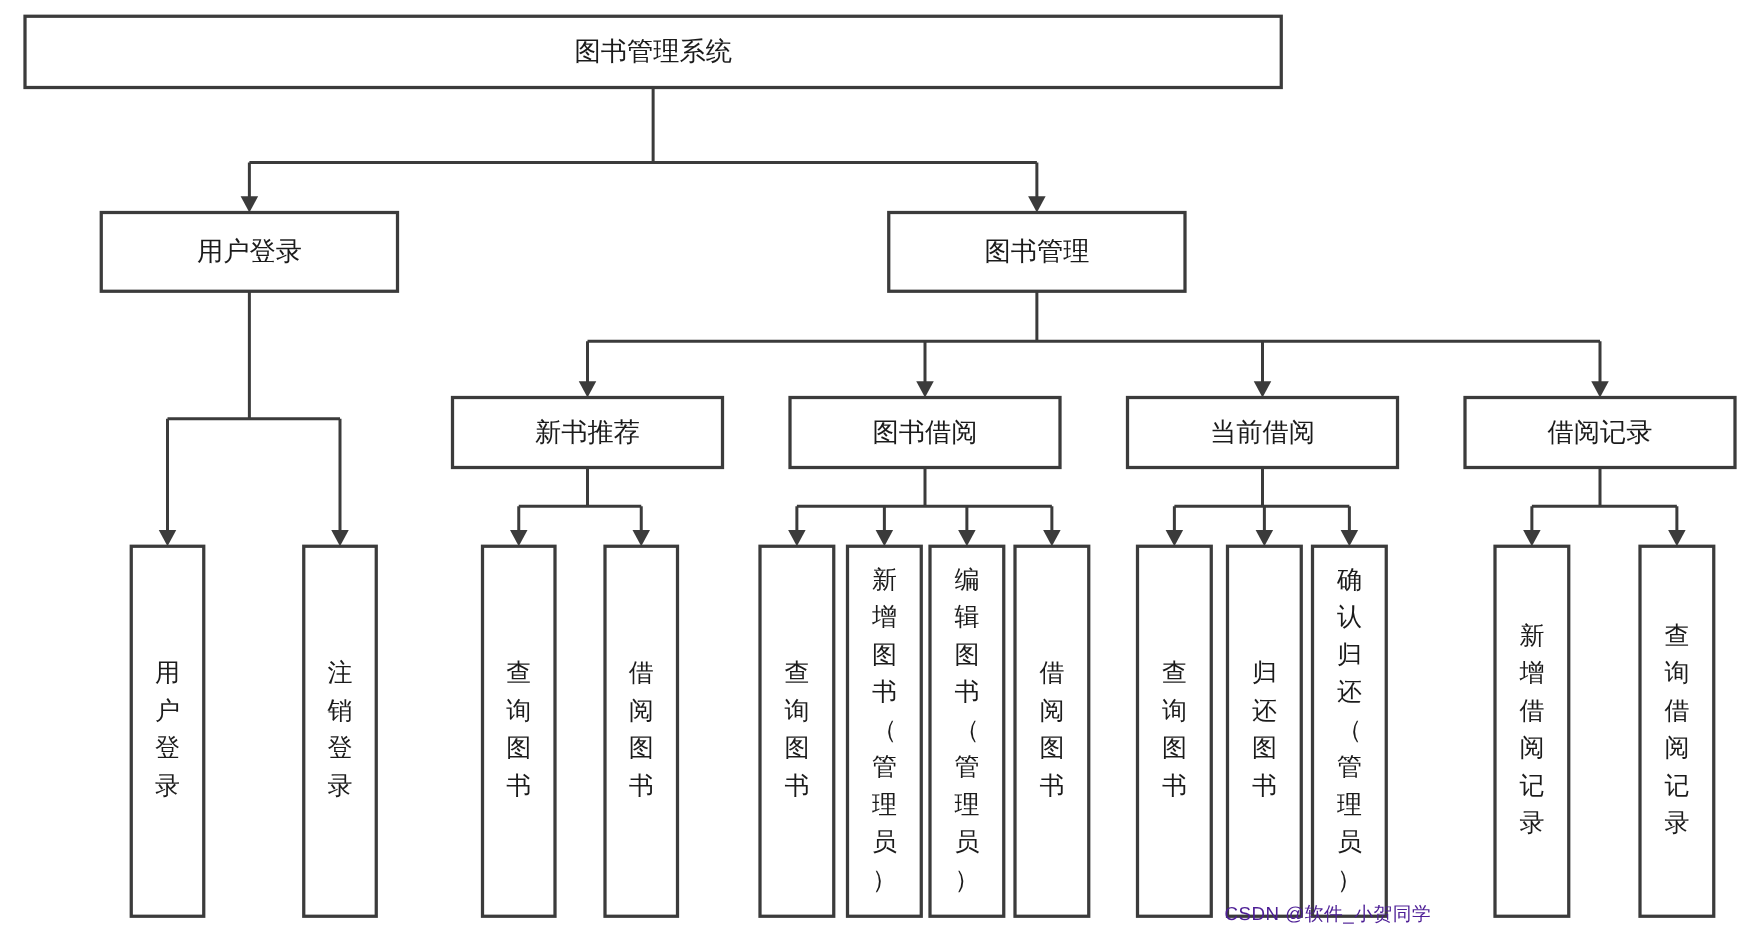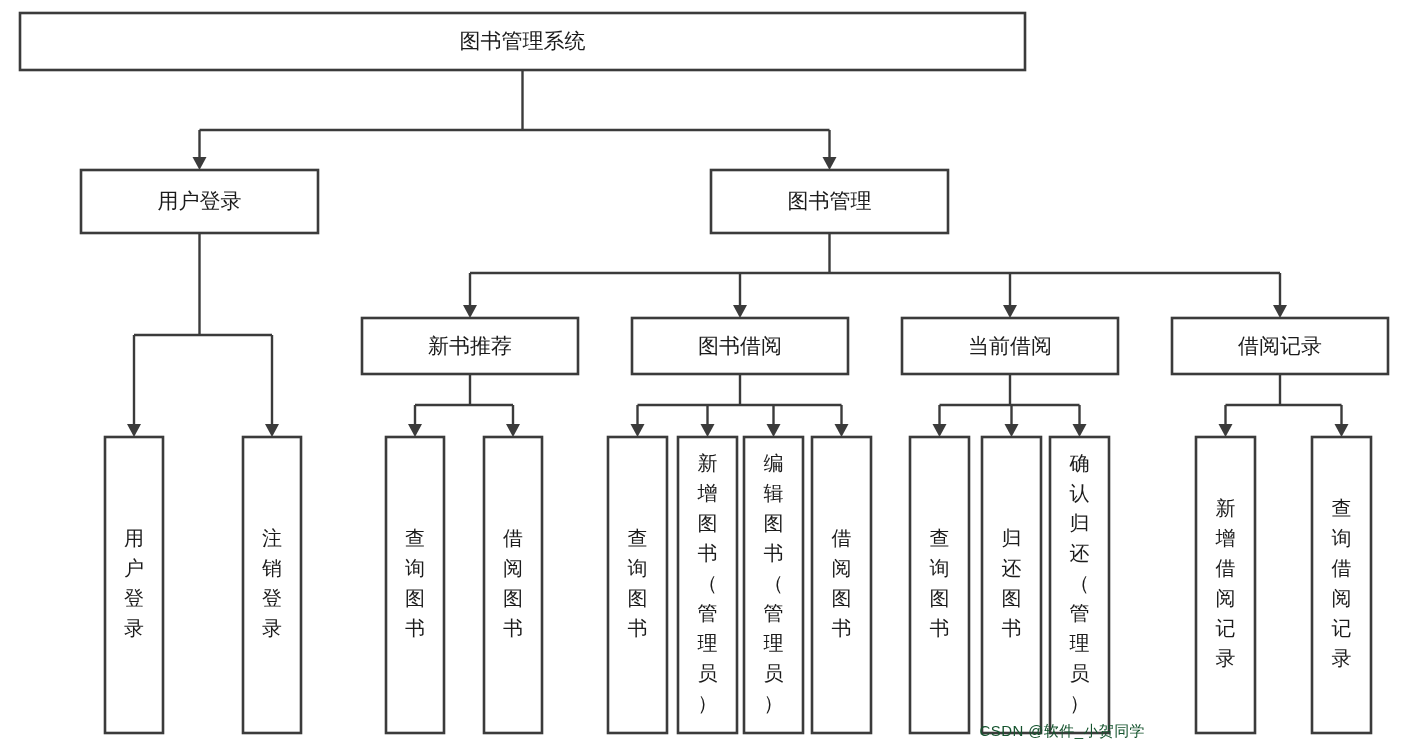--- a/index.html
+++ b/index.html
@@ -49,21 +49,21 @@
   }
   .arrow-head {
     fill: #3b3b3b;
     stroke: none;
   }
   .watermark {
     position: absolute;
     right: 8px;
     bottom: 6px;
     font-size: 15px;
-    color: #14532d;
+    color: #4c1d95;
     font-family: "Liberation Sans", "DejaVu Sans", sans-serif;
     white-space: nowrap;
     letter-spacing: 0.4px;
     pointer-events: none;
   }
 </style>
 </head>
 <body>
 
 <div id="diagram-root">

